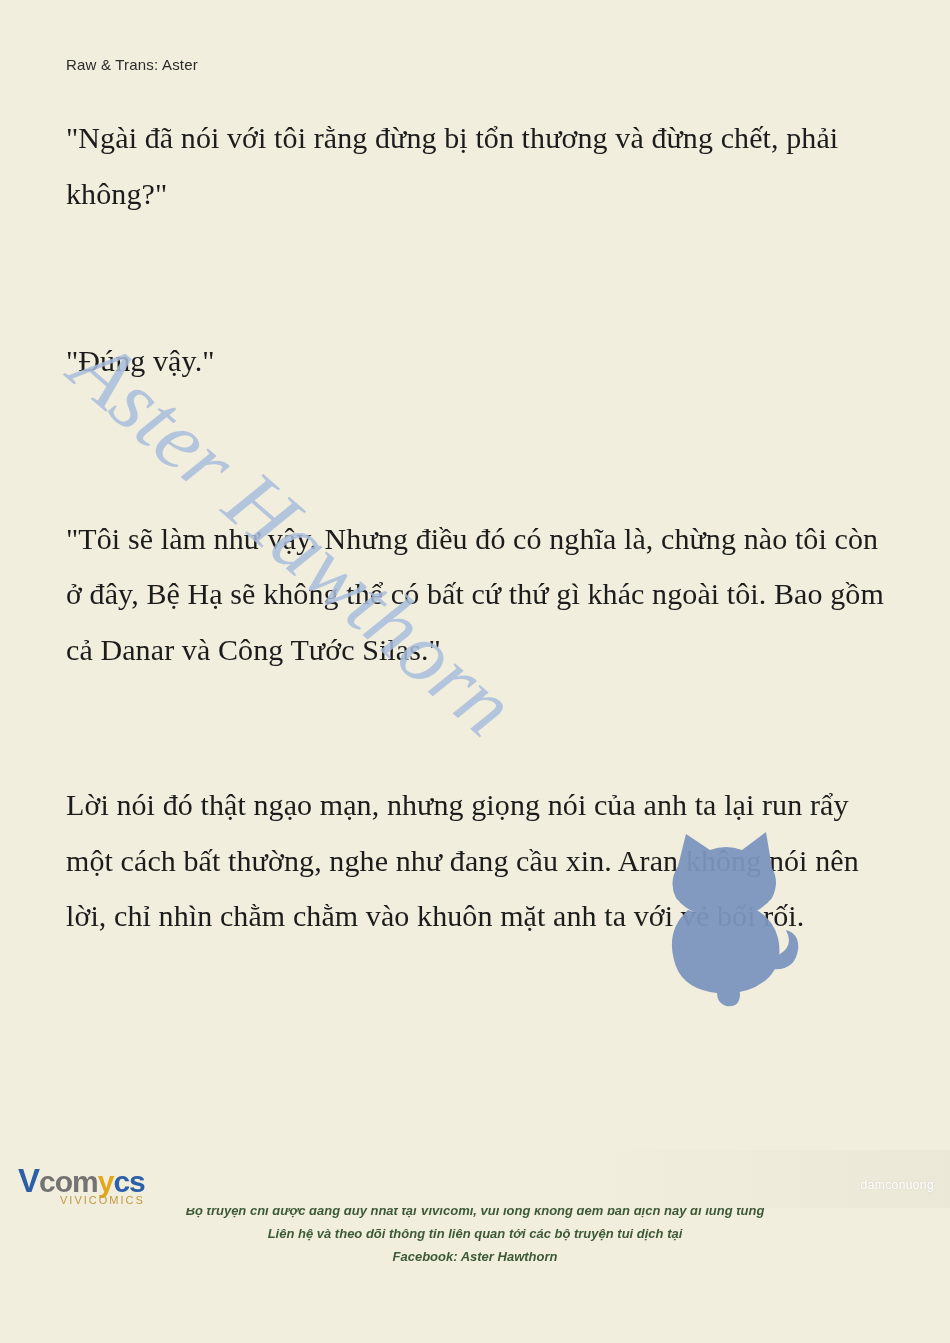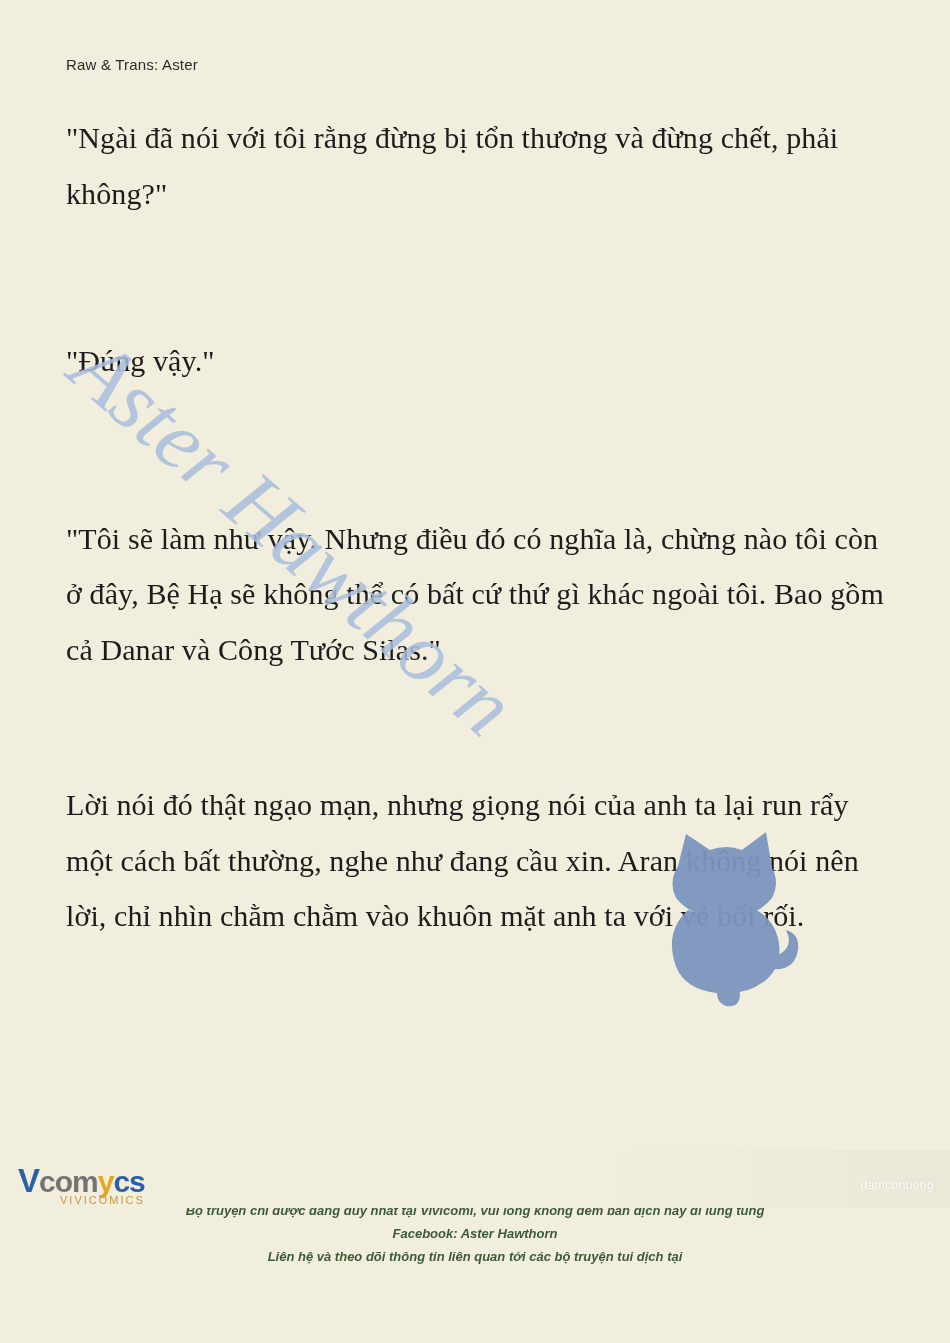--- a/index.html
+++ b/index.html
@@ -186,22 +186,22 @@
 
         <path d="M118 150 Q146 156 150 132 Q152 116 138 112 Q146 128 132 136 Q124 142 116 140 Z"></path>
 
         <path d="M70 168 Q66 184 78 188 Q92 190 92 176 Q92 168 84 166 Z"></path>
       </g>
     </svg>
   </div>
 
   <div class="footer-notes">
     <span class="fl">Bộ truyện chỉ được đăng duy nhất tại Vivicomi, vui lòng không đem bản dịch này đi lung tung</span>
+    <span class="fl">Liên hệ và theo dõi thông tin liên quan tới các bộ truyện tui dịch tại</span>
     <span class="fl">Facebook: Aster Hawthorn</span>
-    <span class="fl">Liên hệ và theo dõi thông tin liên quan tới các bộ truyện tui dịch tại</span>
   </div>
 
   <div class="bottom-bar">
     <div class="brand">
       <span class="v">V</span>
         <span class="com">com</span>
         <span class="y">y</span>
         <span class="cs">cs</span>
     </div>
     <div class="brand-sub">VIVICOMICS</div>

